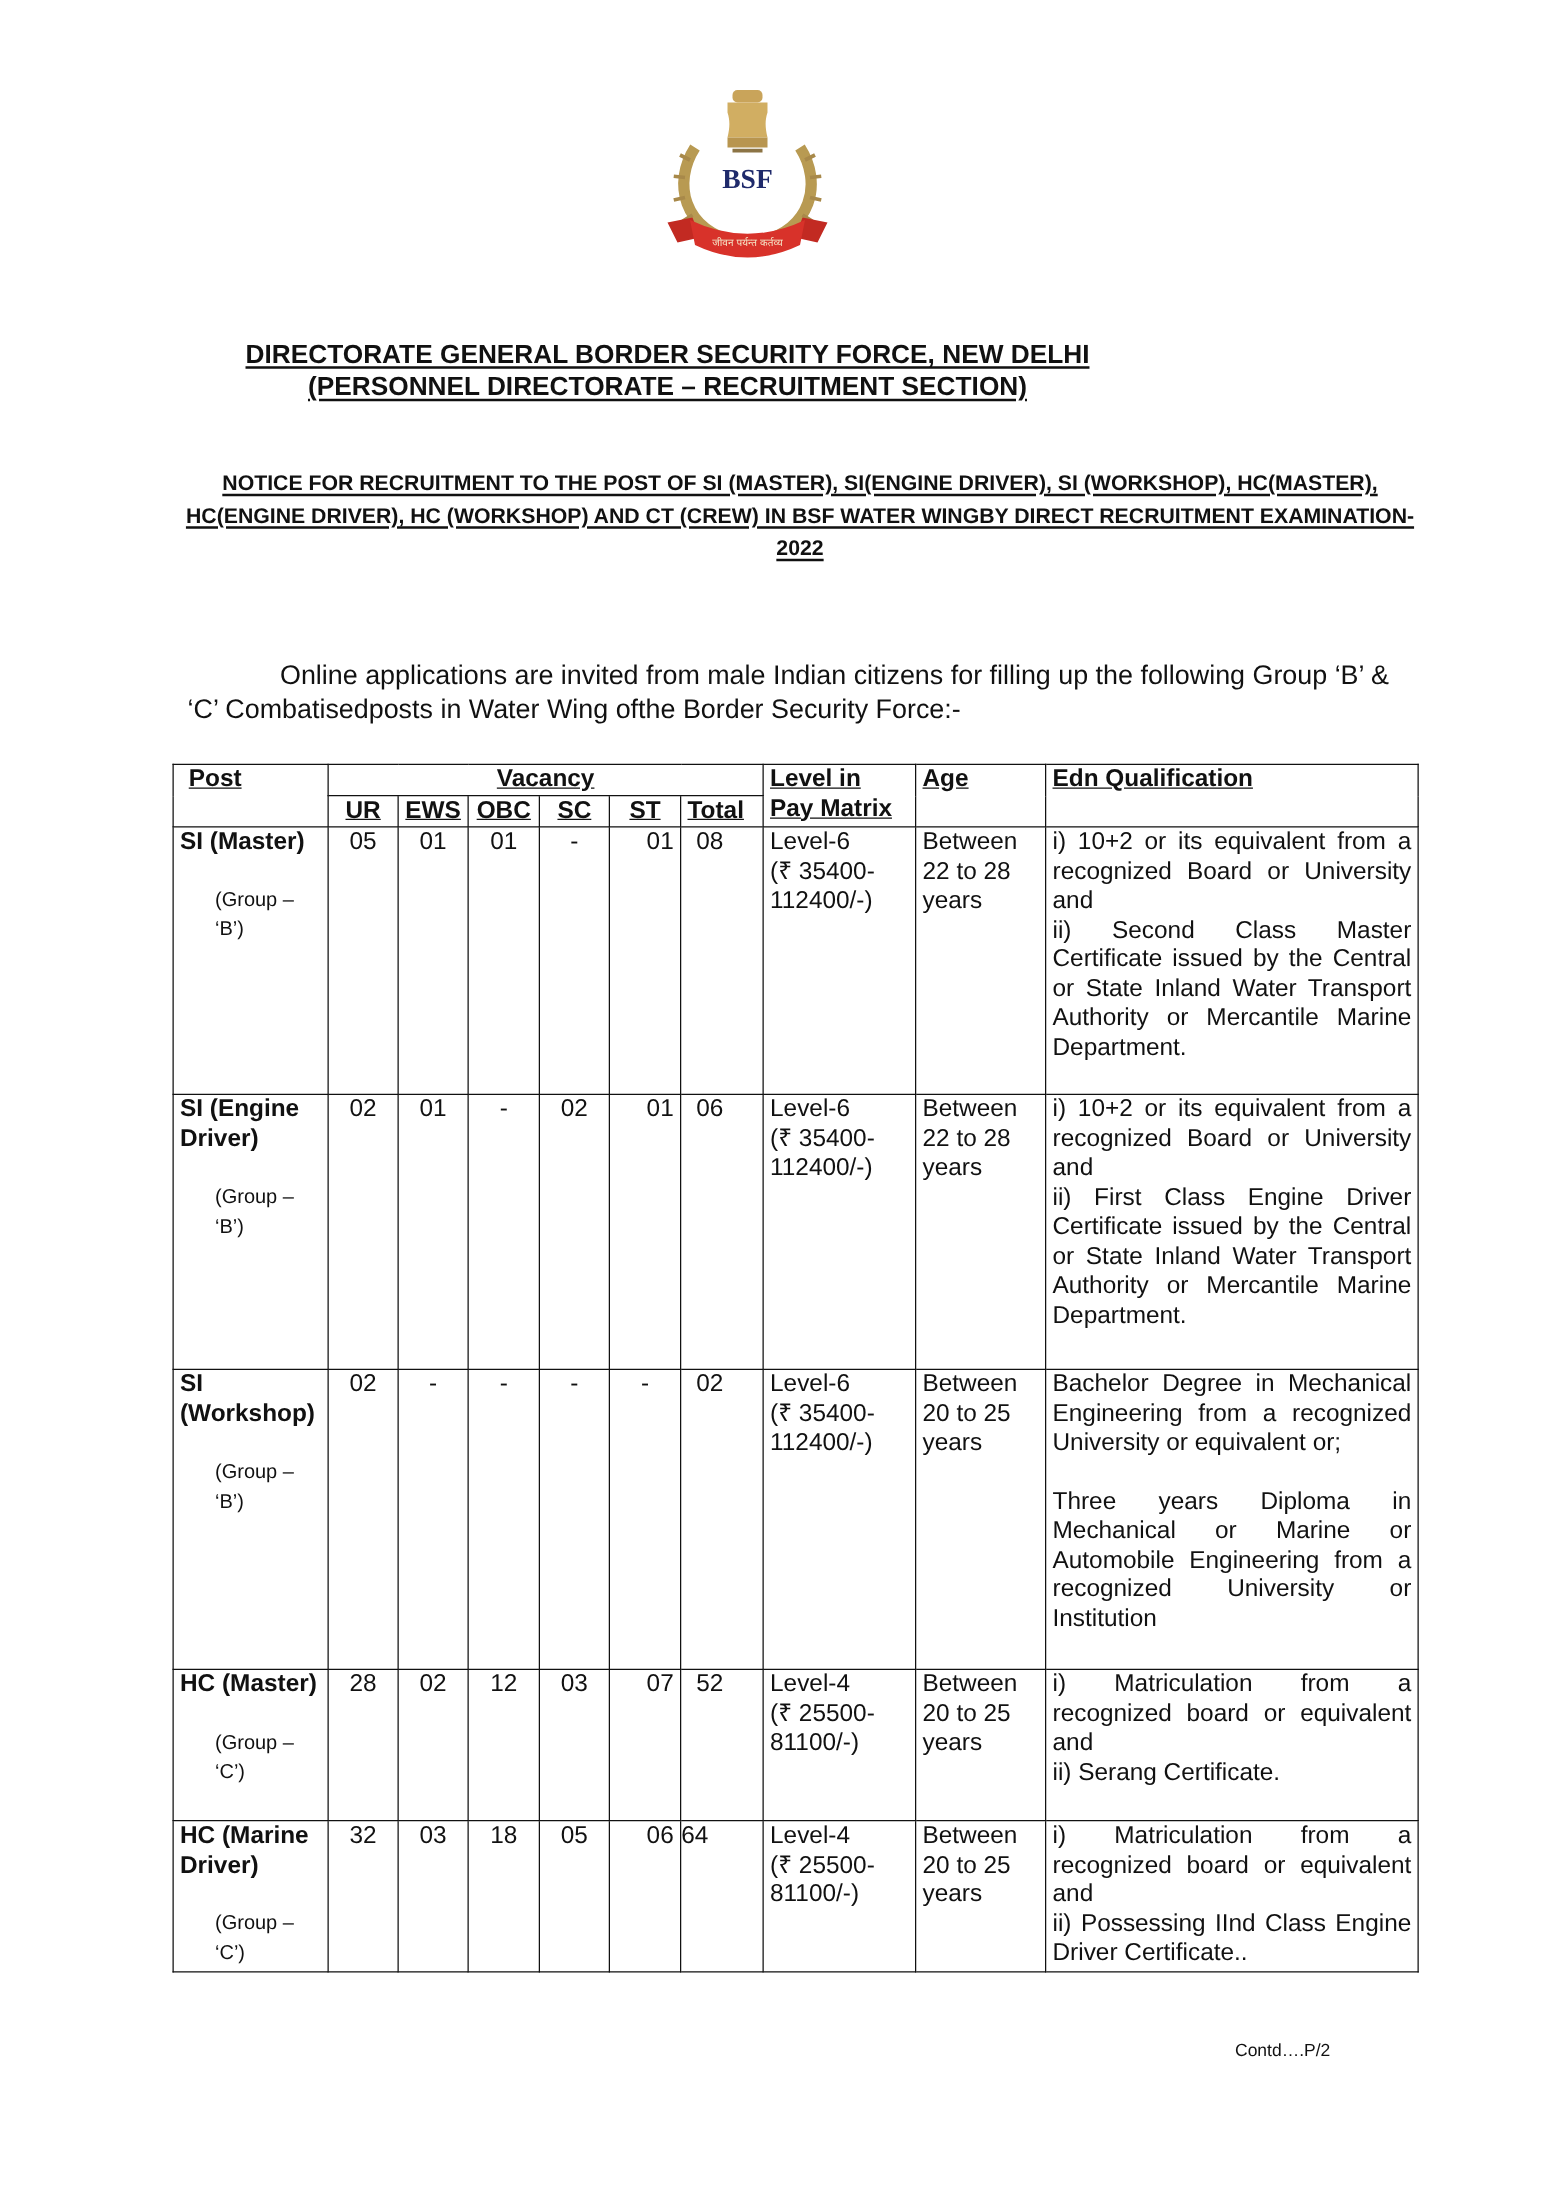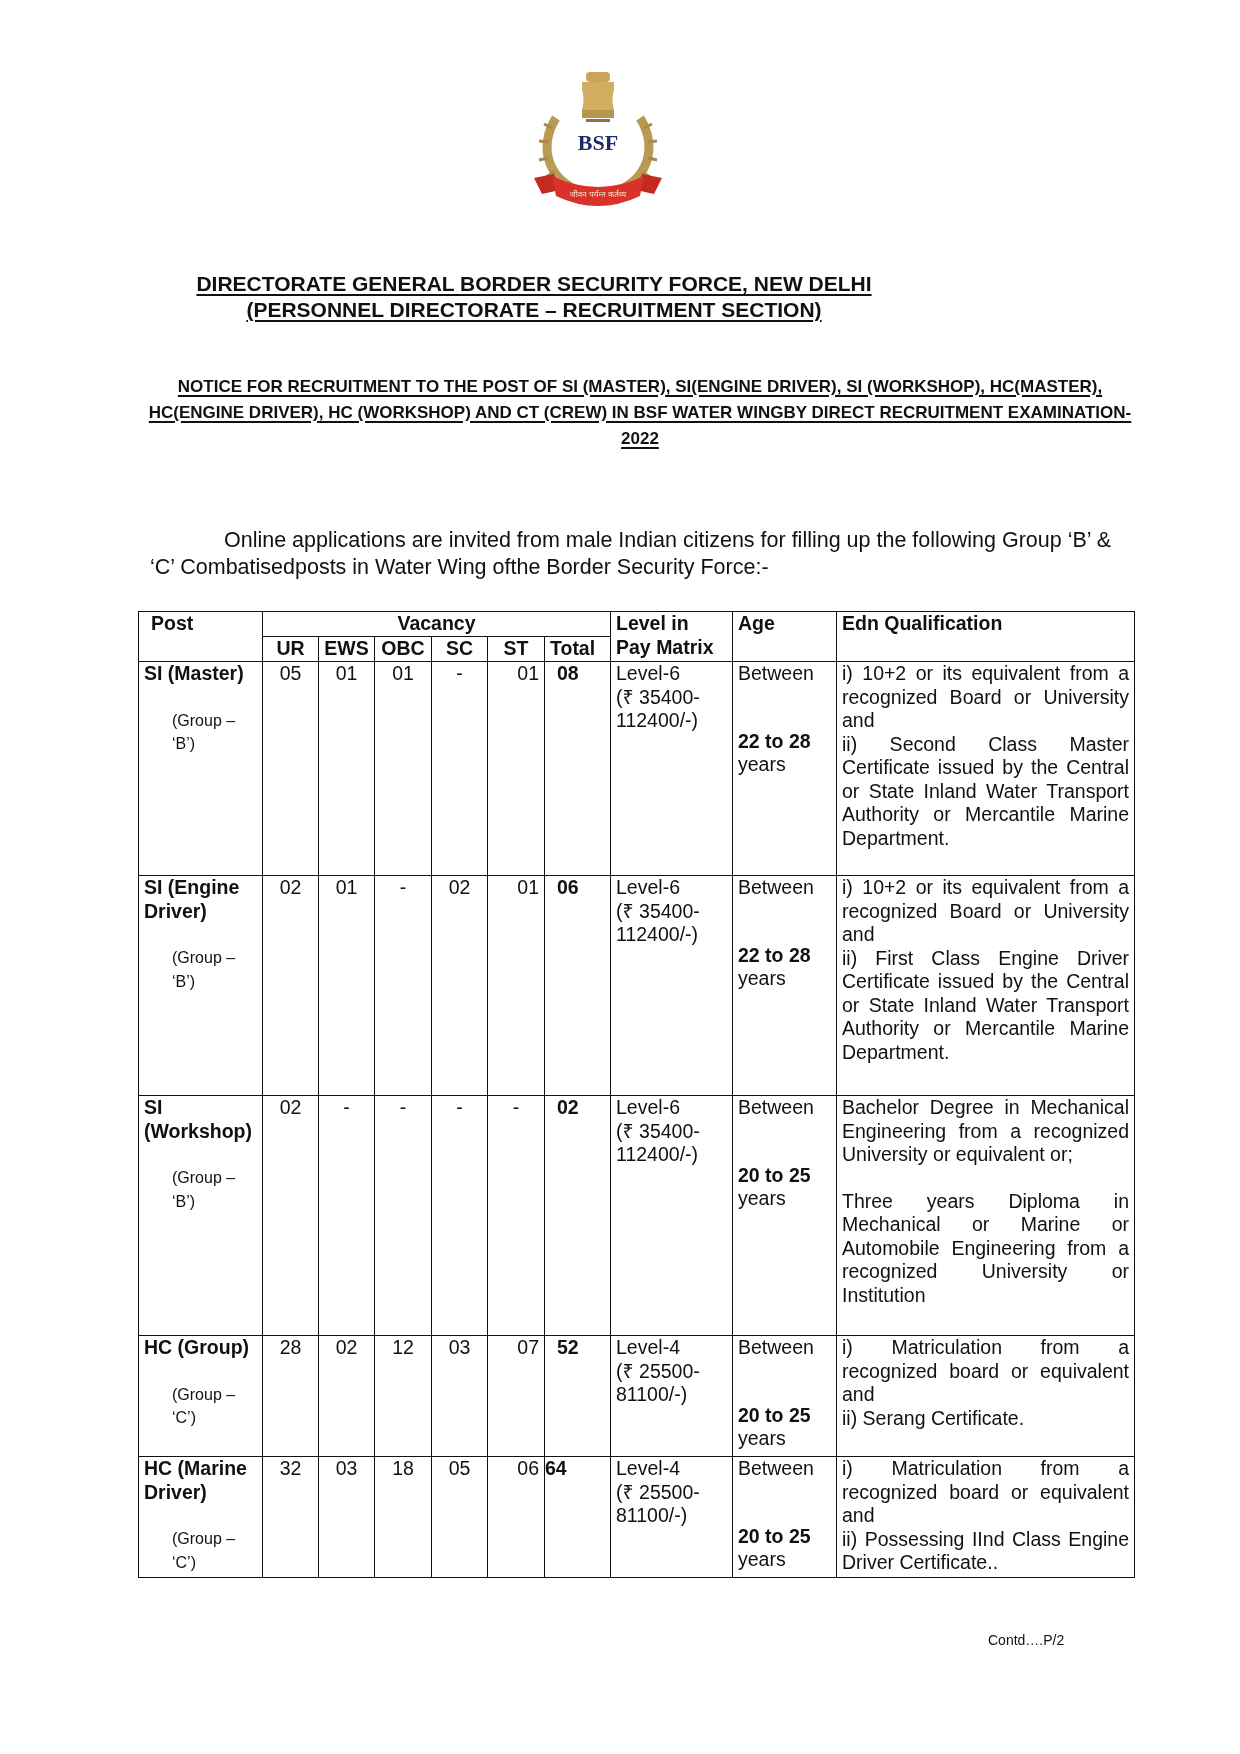--- a/index.html
+++ b/index.html
@@ -12,24 +12,24 @@
   .h1 { top: 271px; }
   .h2 { top: 297px; }
   .notice { position: absolute; left: 145px; width: 990px; top: 374px; text-align: center;
             font-weight: bold; font-size: 17px; line-height: 26px; text-decoration: underline;
             text-decoration-thickness: 2px; text-underline-offset: 3px; }
   .intro { position: absolute; left: 150px; width: 968px; top: 527px; font-size: 21.5px;
            line-height: 27px; text-indent: 74px; }
   table.vac { position: absolute; left: 138px; top: 611px; border-collapse: collapse;
               table-layout: fixed; width: 996px; font-size: 19.5px; line-height: 23.5px; }
   table.vac td, table.vac th { border: 1.6px solid #111; vertical-align: top; padding: 0 5px; }
-  table.vac th { font-weight: bold; text-align: left; }
+  table.vac th { font-weight: bold; text-align: left; text-decoration: underline; }
   .c { text-align: center !important; }
   .r { text-align: right !important; }
-  .b { font-weight: bold; margin-top: 44px; }
+  .b { font-weight: normal; }
   .post-name { font-weight: bold; }
   .post-group { font-weight: normal; font-size: 16px; margin-top: 23px; margin-left: 28px; }
   .edn { text-align: justify; }
   .gap { height: 23px; }
   .contd { position: absolute; left: 988px; top: 1632px; font-size: 14px; }
 </style>
 </head>
 <body>
 
 <div class="logo">
@@ -167,21 +167,21 @@
       </td>
       <td class="edn">
         <div>Bachelor Degree in Mechanical Engineering from a recognized University or equivalent or;</div>
         <div class="gap"></div>
         <div>Three years Diploma in Mechanical or Marine or Automobile Engineering from a recognized University or Institution</div>
       </td>
     </tr>
 
     <tr style="height:121px">
       <td>
-        <div class="post-name">HC (Group)</div>
+        <div class="post-name">HC (Master)</div>
         <div class="post-group">(Group – ‘C’)</div>
       </td>
       <td class="c">28</td>
       <td class="c">02</td>
       <td class="c">12</td>
       <td class="c">03</td>
       <td class="r">07</td>
       <td class="b" style="padding-left:12px">52</td>
       <td>
         <div>Level-4</div>

